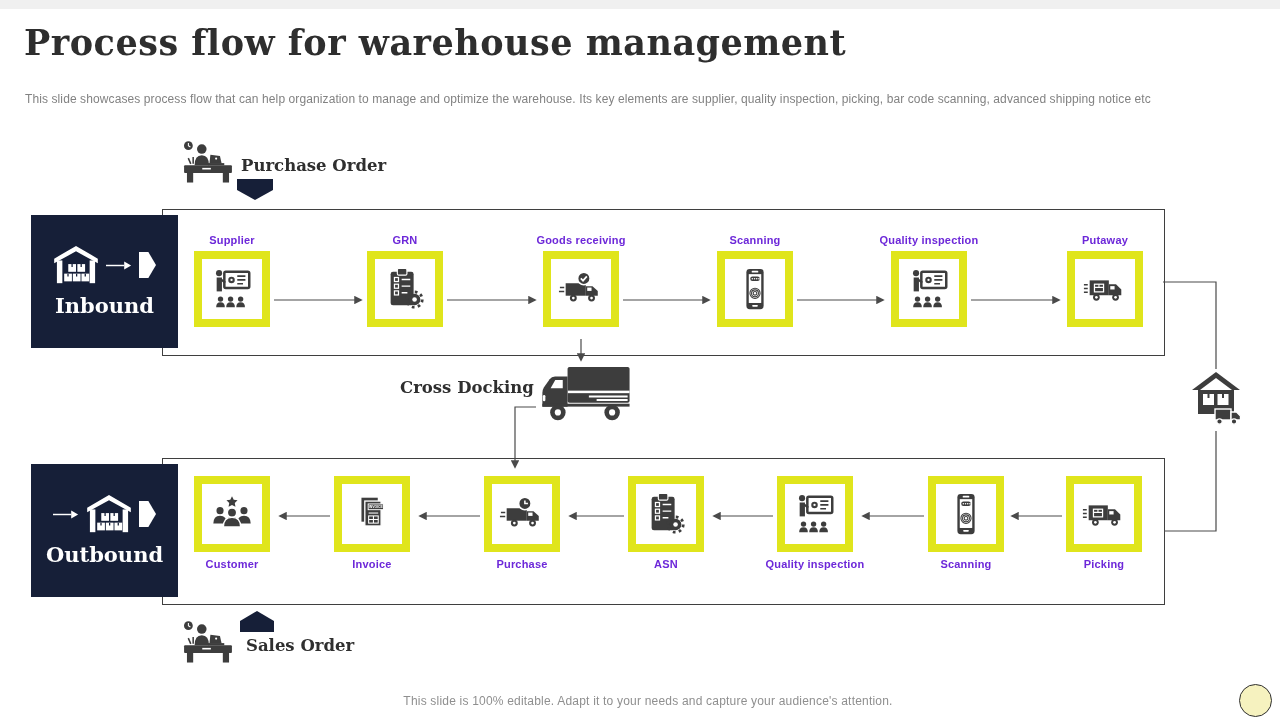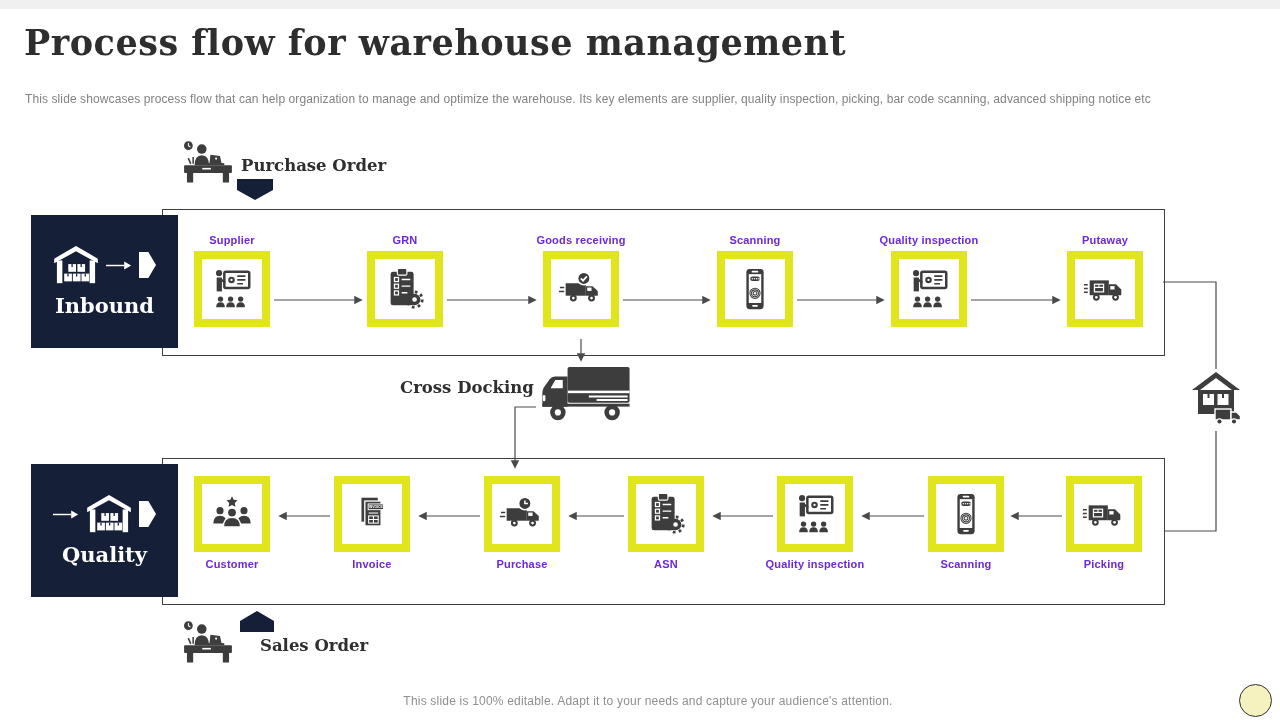--- a/index.html
+++ b/index.html
@@ -321,21 +321,21 @@
 <div class="abs navy-box" style="left:31px;top:464px">
   <div class="navy-icons">
     <svg class="white-icon" width="26" height="11">
         <use href="#i-white-arrow"></use>
       </svg>
     <svg class="white-icon" width="46" height="40">
         <use href="#i-warehouse"></use>
       </svg>
     <div class="pent-right"></div>
   </div>
-  <div class="navy-label">Quality</div>
+  <div class="navy-label">Outbound</div>
 </div>
 
 <div class="abs step row2" style="left:142px;top:476px">
   <div class="ybox">
       <svg class="icon" width="46" height="46">
         <use href="#i-people-star"></use>
       </svg>
     </div>
   <div class="step-label">Customer</div>
 </div>
@@ -385,16 +385,16 @@
         <use href="#i-truck-boxes"></use>
       </svg>
     </div>
   <div class="step-label">Picking</div>
 </div>
 
 <div class="abs pent-up" style="left:240px;top:611px"></div>
 <svg class="abs icon" style="left:181px;top:619px" width="54" height="44">
     <use href="#i-desk-person"></use>
   </svg>
-<div class="abs serif-label" style="left:260px;top:636px">Sales Order</div>
+<div class="abs serif-label" style="left:246px;top:636px">Sales Order</div>
 
 <div class="abs footer">This slide is 100% editable. Adapt it to your needs and capture your audience's attention.</div>
 <div class="abs corner-circle"></div>
 
 </body></html>

